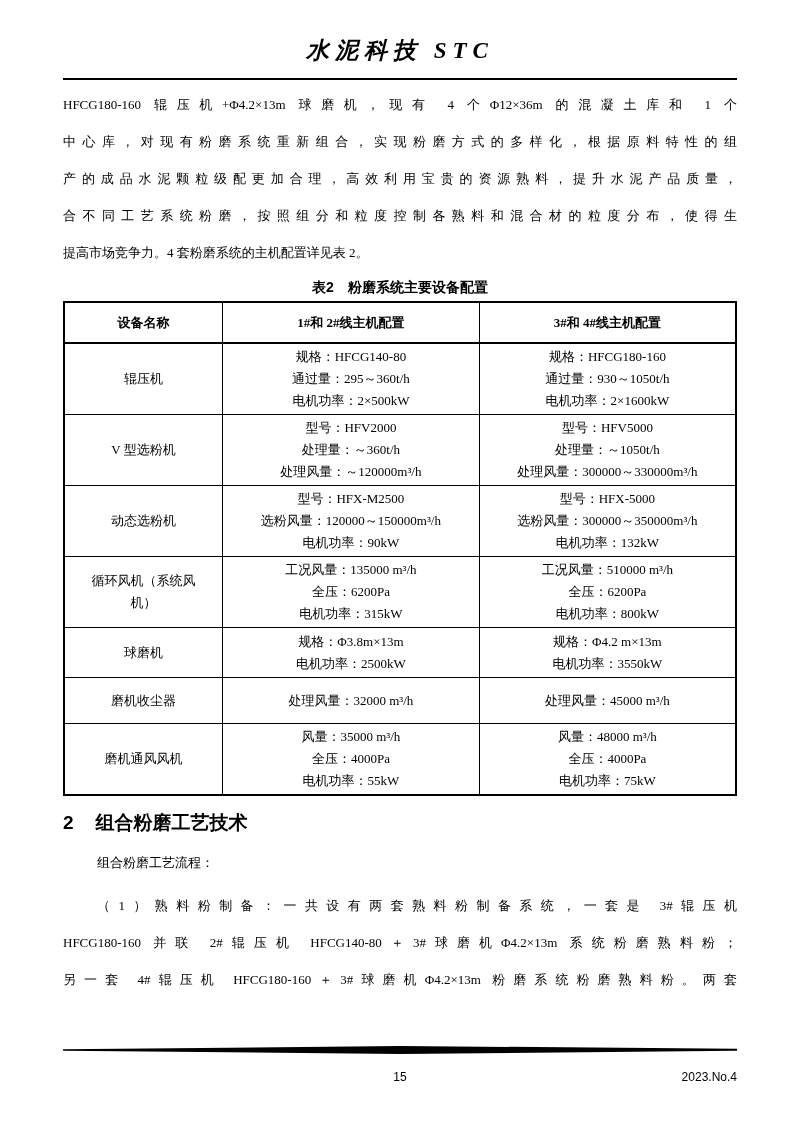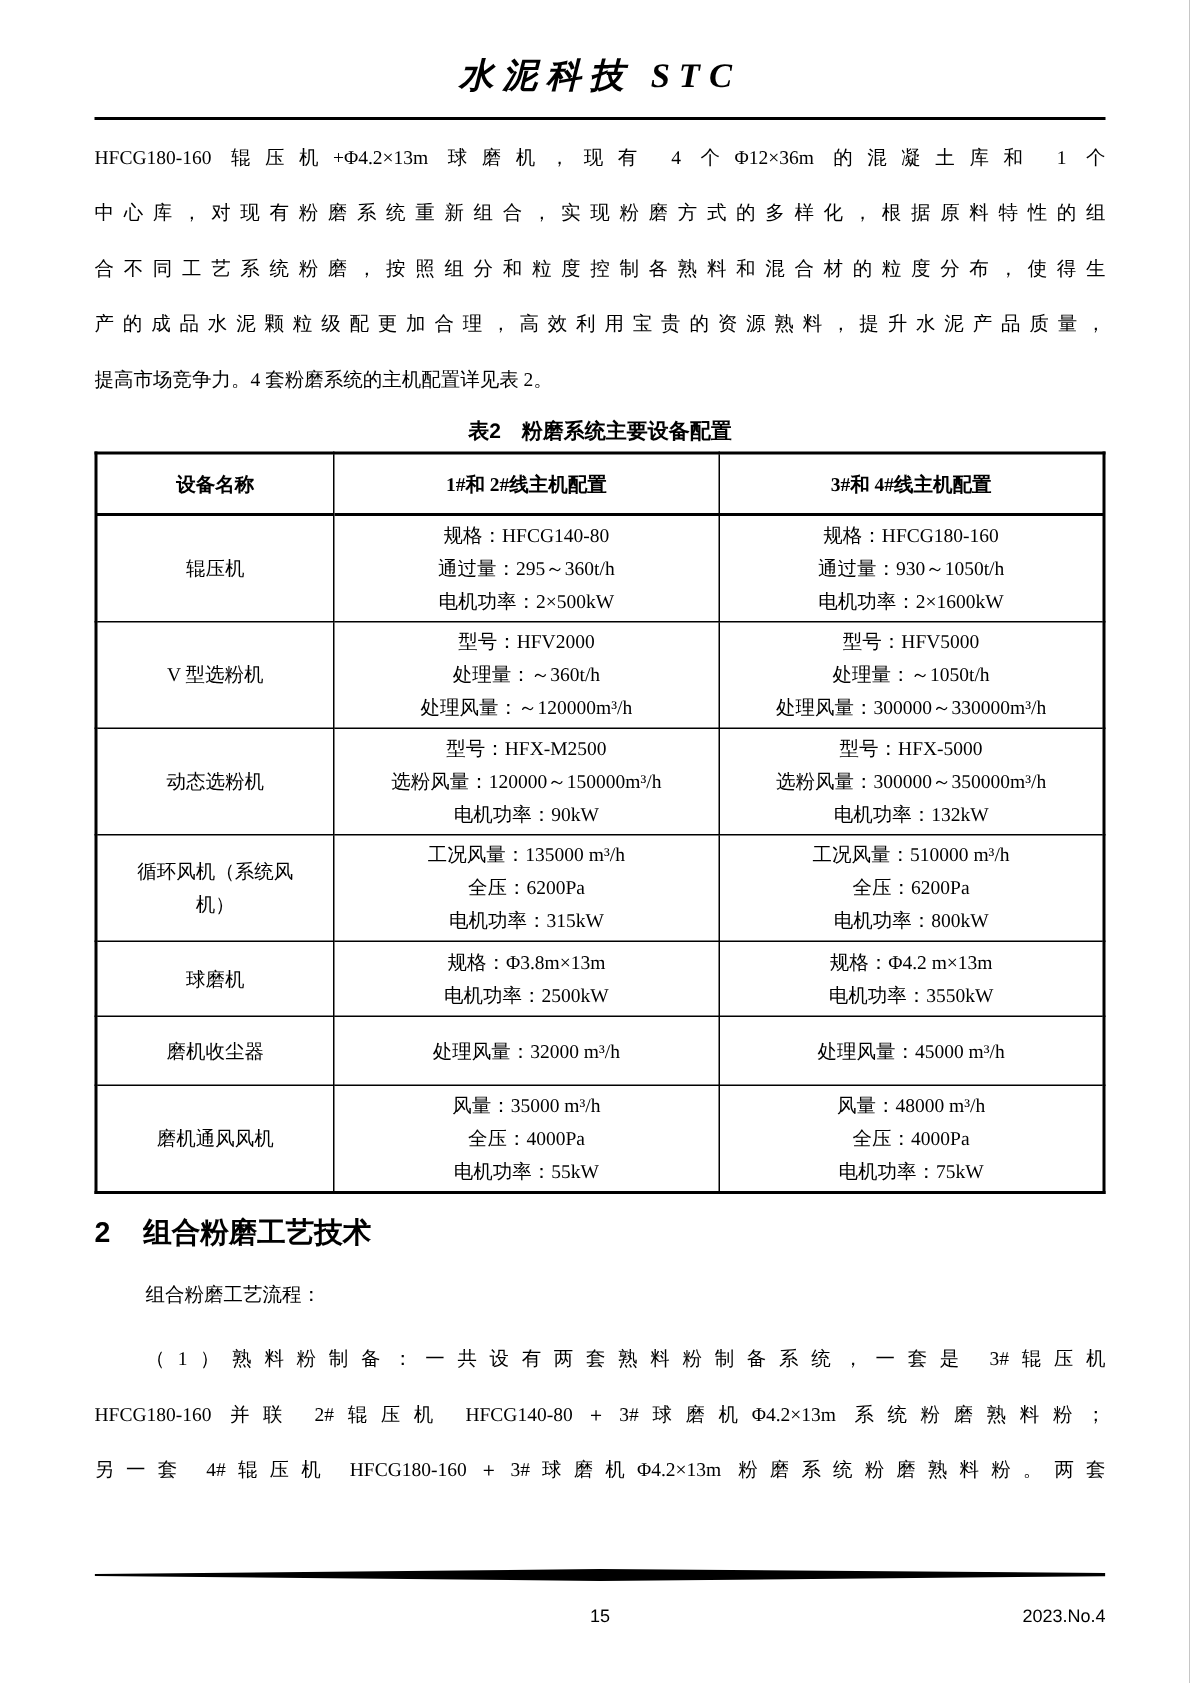--- a/index.html
+++ b/index.html
@@ -112,22 +112,22 @@
 <div class="page">
   <div class="content">
 
     <div class="journal-title">水泥科技 STC</div>
 
     <div class="header-rule"></div>
 
     <div class="para">
         <div class="tline just">HFCG180-160 辊压机+Φ4.2×13m 球磨机，现有 4 个Φ12×36m 的混凝土库和 1 个</div>
         <div class="tline just">中心库，对现有粉磨系统重新组合，实现粉磨方式的多样化，根据原料特性的组</div>
+        <div class="tline just">产的成品水泥颗粒级配更加合理，高效利用宝贵的资源熟料，提升水泥产品质量，</div>
         <div class="tline just">合不同工艺系统粉磨，按照组分和粒度控制各熟料和混合材的粒度分布，使得生</div>
-        <div class="tline just">产的成品水泥颗粒级配更加合理，高效利用宝贵的资源熟料，提升水泥产品质量，</div>
         <div class="tline">提高市场竞争力。4 套粉磨系统的主机配置详见表 2。</div>
       </div>
 
     <div class="table-caption">
       <span>表2</span><span class="cap-gap">粉磨系统主要设备配置</span>
     </div>
 
     <table class="equipment-table">
       <colgroup>
         <col style="width:23.6%">

